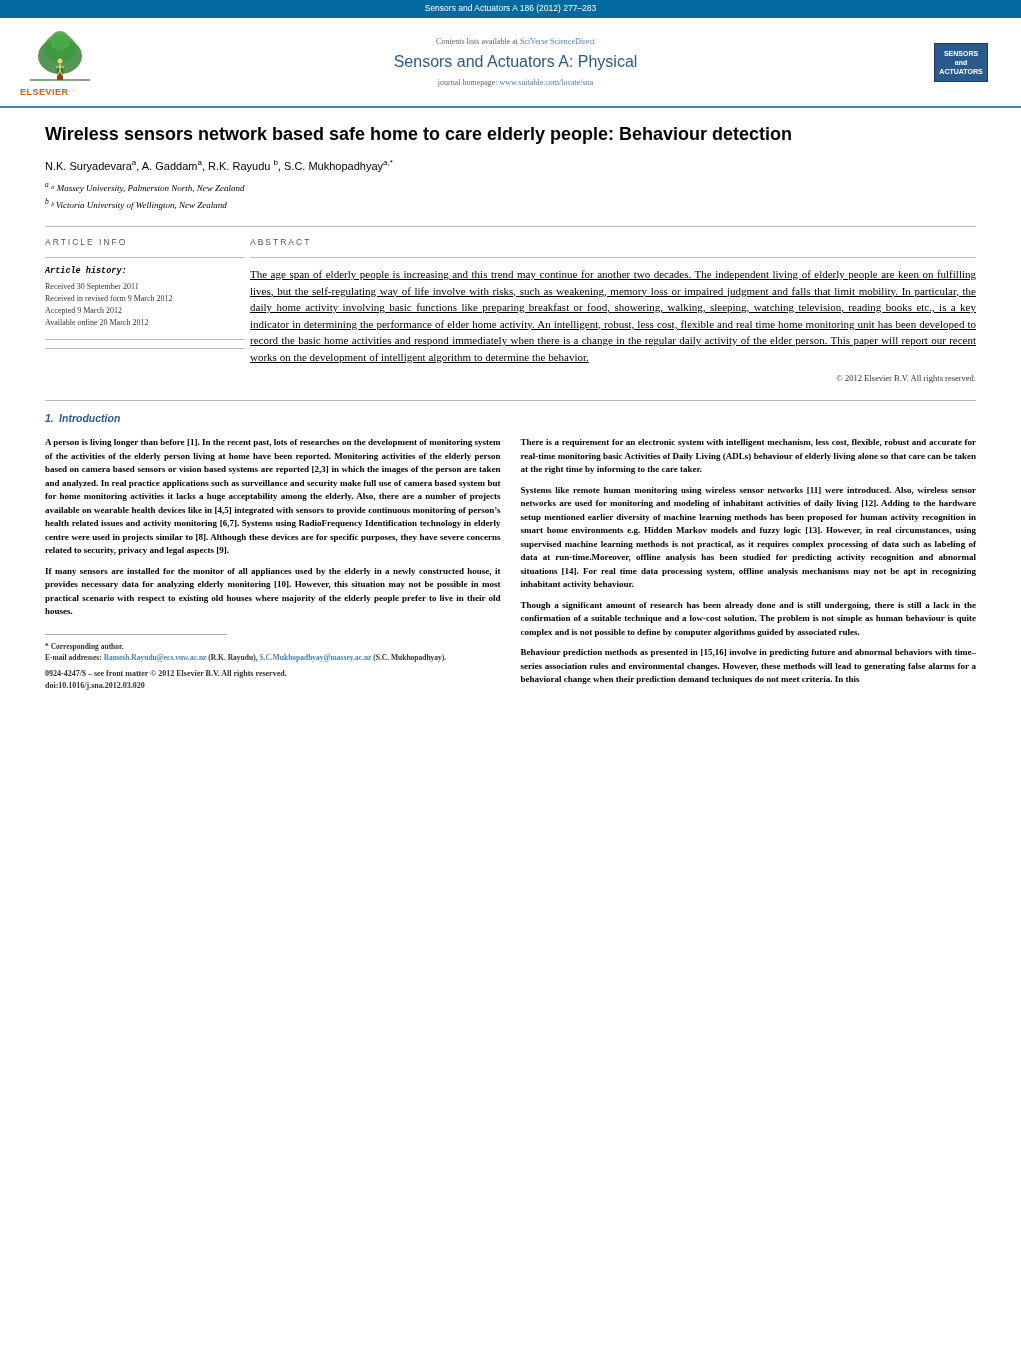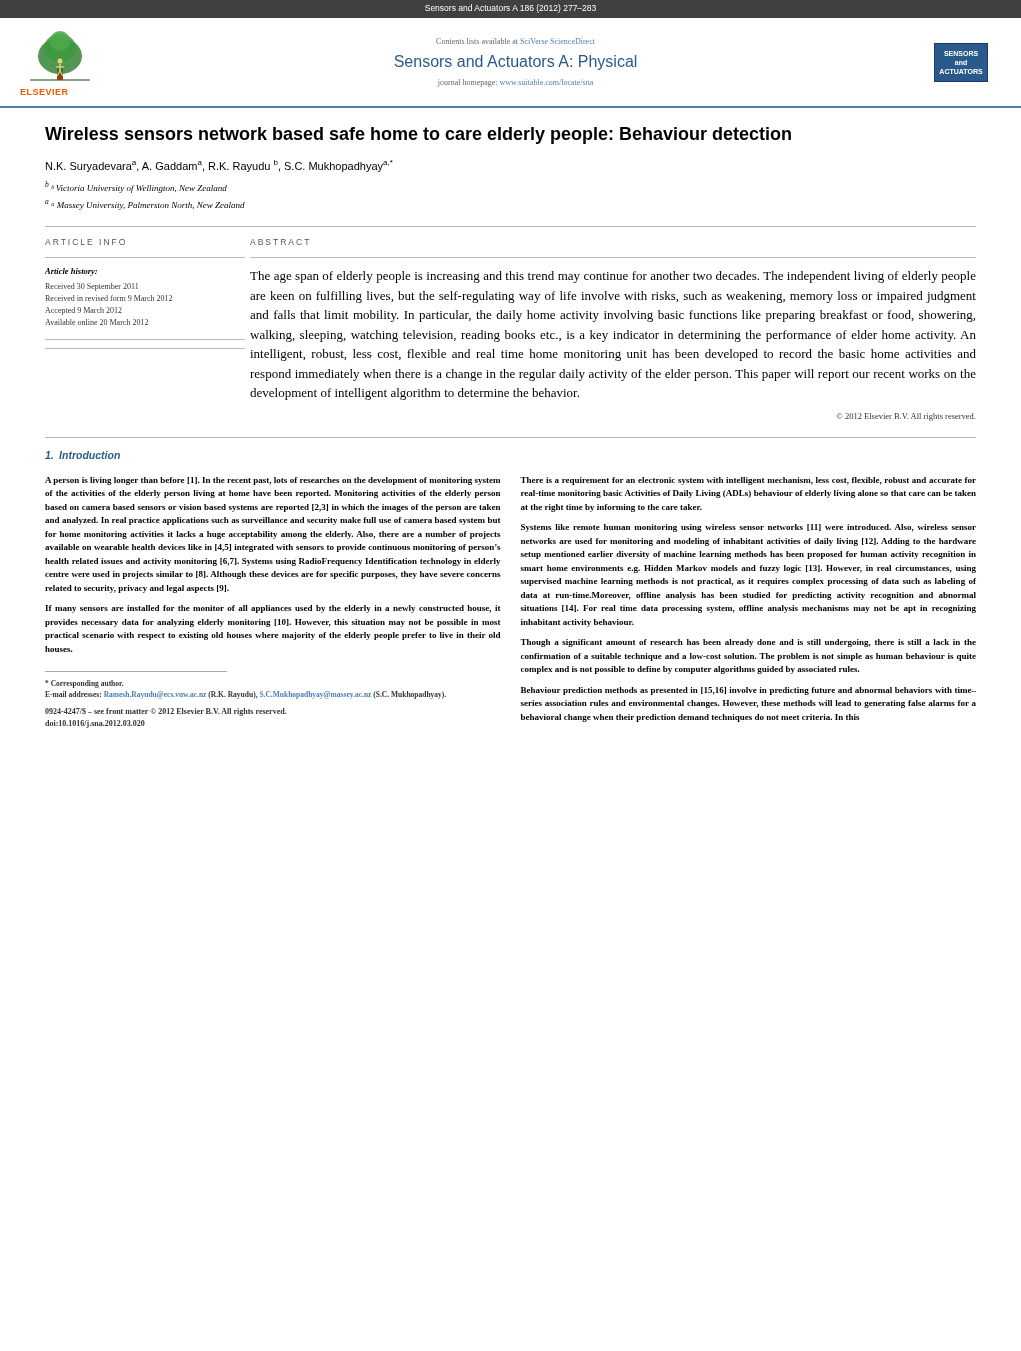--- a/index.html
+++ b/index.html
@@ -8,21 +8,21 @@
       background: #fff;
       color: #000;
       font-size: 9.5px;
       line-height: 1.4;
       width: 1021px;
       min-height: 1351px;
     }
 
     
     .top-bar {
-      background: #404040;
+      background: #0369a1;
       color: #fff;
       text-align: center;
       font-size: 8.5px;
       padding: 3px 0;
       font-family: Arial, sans-serif;
     }
 
     
     .journal-header {
       display: flex;
@@ -154,20 +154,21 @@
     }
     .info-group {
       margin-bottom: 10px;
     }
     .info-group-title {
       font-size: 8.5px;
       font-style: italic;
       font-weight: bold;
       color: #000;
       margin-bottom: 3px;
+      font-family: Liberation Mono, monospace;
     }
     .info-item {
       font-size: 8px;
       color: #333;
       line-height: 1.5;
     }
     .keywords-list {
       font-size: 8.5px;
       color: #000;
       line-height: 1.6;
@@ -179,23 +180,24 @@
     }
     .kw-title {
       font-style: italic;
       font-weight: bold;
       font-size: 8.5px;
       margin-bottom: 2px;
     }
 
     
     .abstract-text {
-      font-size: 13px;
+      font-size: 11px;
       line-height: 1.5;
       text-align: justify;
+      text-decoration: underline;
     }
     .copyright {
       font-size: 8.5px;
       text-align: right;
       margin-top: 8px;
       color: #333;
     }
 
     
     .body-two-col {
@@ -311,24 +313,24 @@
 <div class="main-content">
 
   <div class="article-title">Wireless sensors network based safe home to care elderly people: Behaviour detection</div>
 
   <div class="authors">
     <span>N.K. Suryadevara<sup>a</sup>, A. Gaddam<sup>a</sup>, R.K. Rayudu <sup>b</sup>, S.C. Mukhopadhyay<sup>a,</sup><sup>*</sup></span>
   </div>
 
   <div class="affiliations">
     <p>
-      <sup>b</sup> <span>ᵇ Victoria University of Wellington, New Zealand</span>
+      <sup>a</sup> <span>ᵃ Massey University, Palmerston North, New Zealand</span>
     </p>
     <p>
-      <sup>a</sup> <span>ᵃ Massey University, Palmerston North, New Zealand</span>
+      <sup>b</sup> <span>ᵇ Victoria University of Wellington, New Zealand</span>
     </p>
   </div>
 
   <hr class="divider">
 
   <div class="two-col">
 
     <div class="col-left">
       <div class="section-label">ARTICLE INFO</div>
       <hr class="thin-divider">

